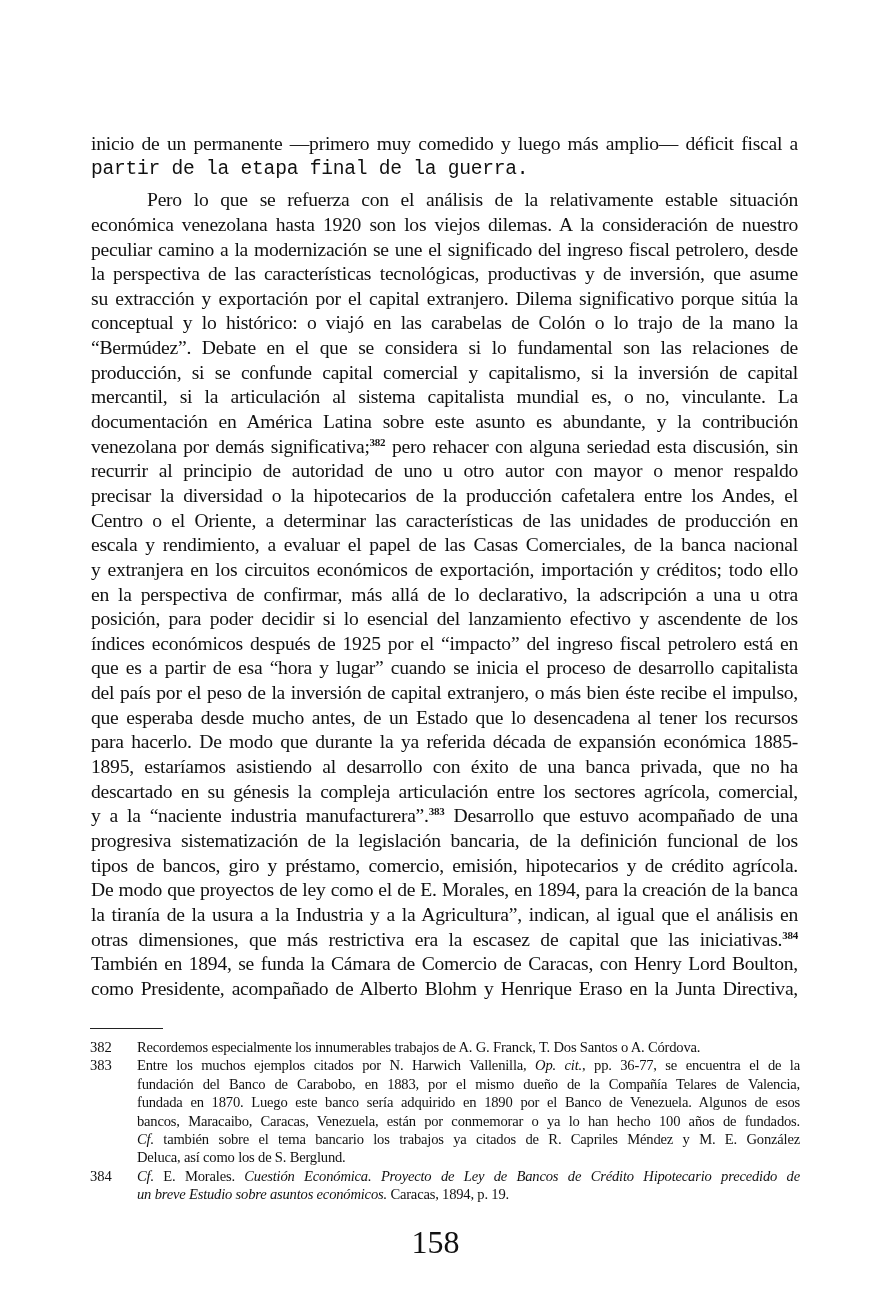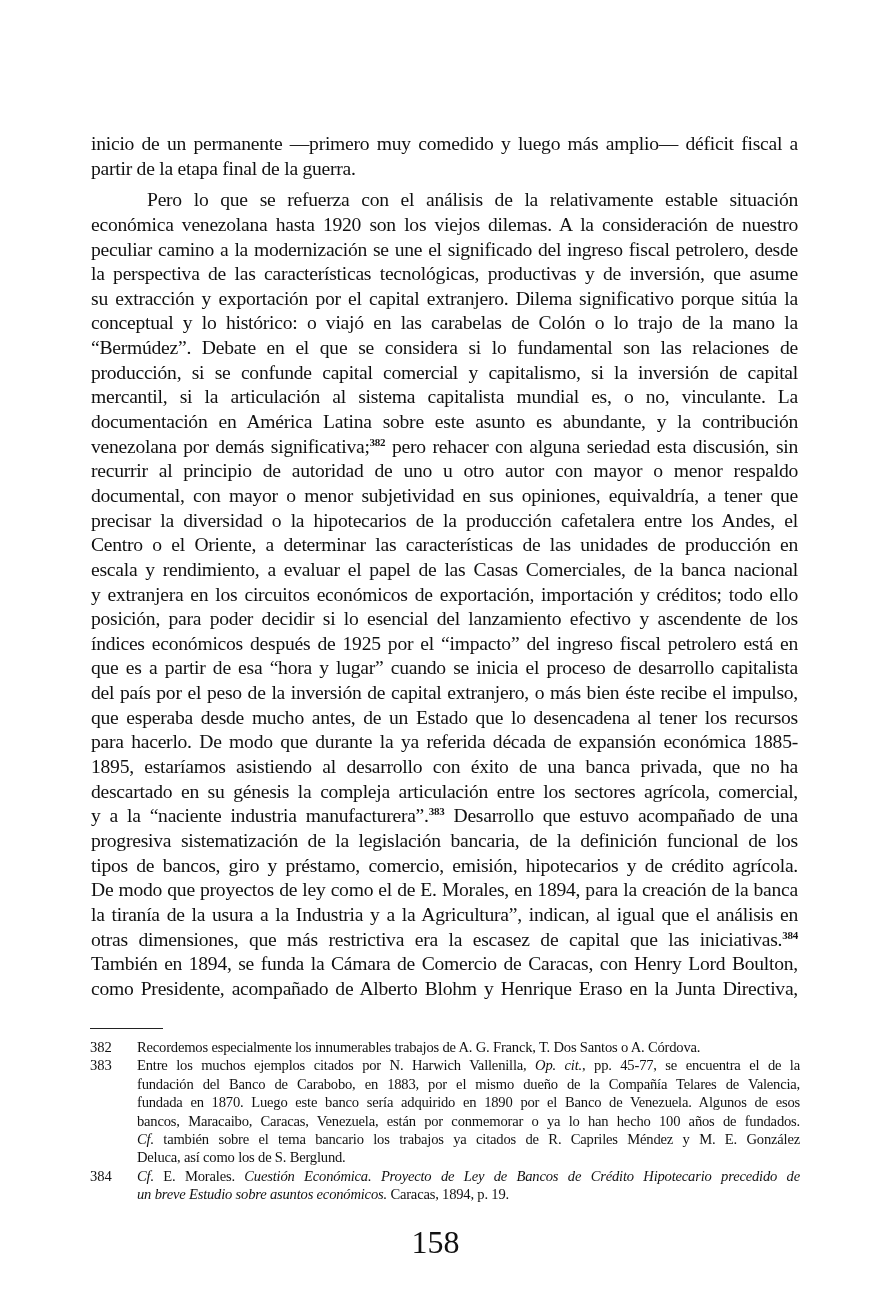--- a/index.html
+++ b/index.html
@@ -1,20 +1,20 @@
 <!DOCTYPE html>
 <html><head>
 <meta charset="utf-8">
 <style>
   html, body { margin: 0; padding: 0; background: #ffffff; }
   body { width: 871px; height: 1311px; position: relative; overflow: hidden; color: #111; font-family: "Liberation Serif", "DejaVu Serif", serif; }
   .page { position: absolute; left: 0; top: 0; width: 871px; height: 1121px; }
   .body-text { position: absolute; left: 91px; top: 132px; width: 707px; font-size: 19.6px; line-height: 24.65px; }
   .line { display: block; white-space: nowrap; text-align: justify; text-align-last: justify; height: 24.65px; letter-spacing: -0.25px; }
-  .line.last { text-align-last: left; }
+  .line.last { text-align-last: left; font-family: Liberation Mono, monospace; }
   .line.indent { padding-left: 56px; }
   .para-gap { height: 7px; }
   sup.fn { font-size: 11px; vertical-align: 7px; line-height: 0; font-weight: bold; }
   .separator { position: absolute; left: 90px; top: 1028px; width: 73px; height: 1px; background: #222; }
   .footnotes { position: absolute; left: 90px; top: 1038px; width: 710px; font-size: 14.6px; line-height: 18.4px; }
   .fn-item { position: relative; padding-left: 47px; }
   .fn-num { position: absolute; left: 0; top: 0; }
   .fn-line { display: block; white-space: nowrap; text-align: justify; text-align-last: justify; letter-spacing: -0.2px; }
   .fn-line.last { text-align-last: left; }
   .page-number { position: absolute; left: 0; width: 871px; top: 1224px; text-align: center; font-size: 32px; }
@@ -39,25 +39,25 @@
       <span class="line">peculiar camino a la modernización se une el significado del ingreso fiscal petrolero, desde</span>
       <span class="line">la perspectiva de las características tecnológicas, productivas y de inversión, que asume</span>
       <span class="line">su extracción y exportación por el capital extranjero. Dilema significativo porque sitúa la</span>
       <span class="line">conceptual y lo histórico: o viajó en las carabelas de Colón o lo trajo de la mano la</span>
       <span class="line">“Bermúdez”. Debate en el que se considera si lo fundamental son las relaciones de</span>
       <span class="line">producción, si se confunde capital comercial y capitalismo, si la inversión de capital</span>
       <span class="line">mercantil, si la articulación al sistema capitalista mundial es, o no, vinculante. La</span>
       <span class="line">documentación en América Latina sobre este asunto es abundante, y la contribución</span>
       <span class="line"><span>venezolana por demás significativa;</span><sup class="fn">382</sup><span> pero rehacer con alguna seriedad esta discusión, sin</span></span>
       <span class="line">recurrir al principio de autoridad de uno u otro autor con mayor o menor respaldo</span>
-      <span class="line">documental, con mayor o menor subjetividad en sus opiniones, equivaldría, a tener que</span>
       <span class="line">precisar la diversidad o la hipotecarios de la producción cafetalera entre los Andes, el</span>
       <span class="line">Centro o el Oriente, a determinar las características de las unidades de producción en</span>
       <span class="line">escala y rendimiento, a evaluar el papel de las Casas Comerciales, de la banca nacional</span>
       <span class="line">y extranjera en los circuitos económicos de exportación, importación y créditos; todo ello</span>
+      <span class="line">en la perspectiva de confirmar, más allá de lo declarativo, la adscripción a una u otra</span>
       <span class="line">posición, para poder decidir si lo esencial del lanzamiento efectivo y ascendente de los</span>
       <span class="line">índices económicos después de 1925 por el “impacto” del ingreso fiscal petrolero está en</span>
       <span class="line">que es a partir de esa “hora y lugar” cuando se inicia el proceso de desarrollo capitalista</span>
       <span class="line">del país por el peso de la inversión de capital extranjero, o más bien éste recibe el impulso,</span>
       <span class="line">que esperaba desde mucho antes, de un Estado que lo desencadena al tener los recursos</span>
       <span class="line">para hacerlo. De modo que durante la ya referida década de expansión económica 1885-</span>
       <span class="line">1895, estaríamos asistiendo al desarrollo con éxito de una banca privada, que no ha</span>
       <span class="line">descartado en su génesis la compleja articulación entre los sectores agrícola, comercial,</span>
       <span class="line"><span>y a la “naciente industria manufacturera”.</span><sup class="fn">383</sup><span> Desarrollo que estuvo acompañado de una</span></span>
       <span class="line">progresiva sistematización de la legislación bancaria, de la definición funcional de los</span>
@@ -72,21 +72,21 @@
 
   <div class="separator"></div>
 
   <div class="footnotes">
     <div class="fn-item">
       <span class="fn-num">382</span>
       <span class="fn-line last">Recordemos especialmente los innumerables trabajos de A. G. Franck, T. Dos Santos o A. Córdova.</span>
     </div>
     <div class="fn-item">
       <span class="fn-num">383</span>
-      <span class="fn-line"><span>Entre los muchos ejemplos citados por N. Harwich Vallenilla, </span><i>Op. cit.</i><span>, pp. 45-77, se encuentra el de la</span></span>
+      <span class="fn-line"><span>Entre los muchos ejemplos citados por N. Harwich Vallenilla, </span><i>Op. cit.</i><span>, pp. 36-77, se encuentra el de la</span></span>
       <span class="fn-line">fundación del Banco de Carabobo, en 1883, por el mismo dueño de la Compañía Telares de Valencia,</span>
       <span class="fn-line">fundada en 1870. Luego este banco sería adquirido en 1890 por el Banco de Venezuela. Algunos de esos</span>
       <span class="fn-line">bancos, Maracaibo, Caracas, Venezuela, están por conmemorar o ya lo han hecho 100 años de fundados.</span>
       <span class="fn-line"><i>Cf.</i><span> también sobre el tema bancario los trabajos ya citados de R. Capriles Méndez y M. E. González</span></span>
       <span class="fn-line last">Deluca, así como los de S. Berglund.</span>
     </div>
     <div class="fn-item">
       <span class="fn-num">384</span>
       <span class="fn-line"><i>Cf.</i><span> E. Morales. </span><i>Cuestión Económica. Proyecto de Ley de Bancos de Crédito Hipotecario precedido de</i></span>
       <span class="fn-line last"><i>un breve Estudio sobre asuntos económicos.</i><span> Caracas, 1894, p. 19.</span></span>

